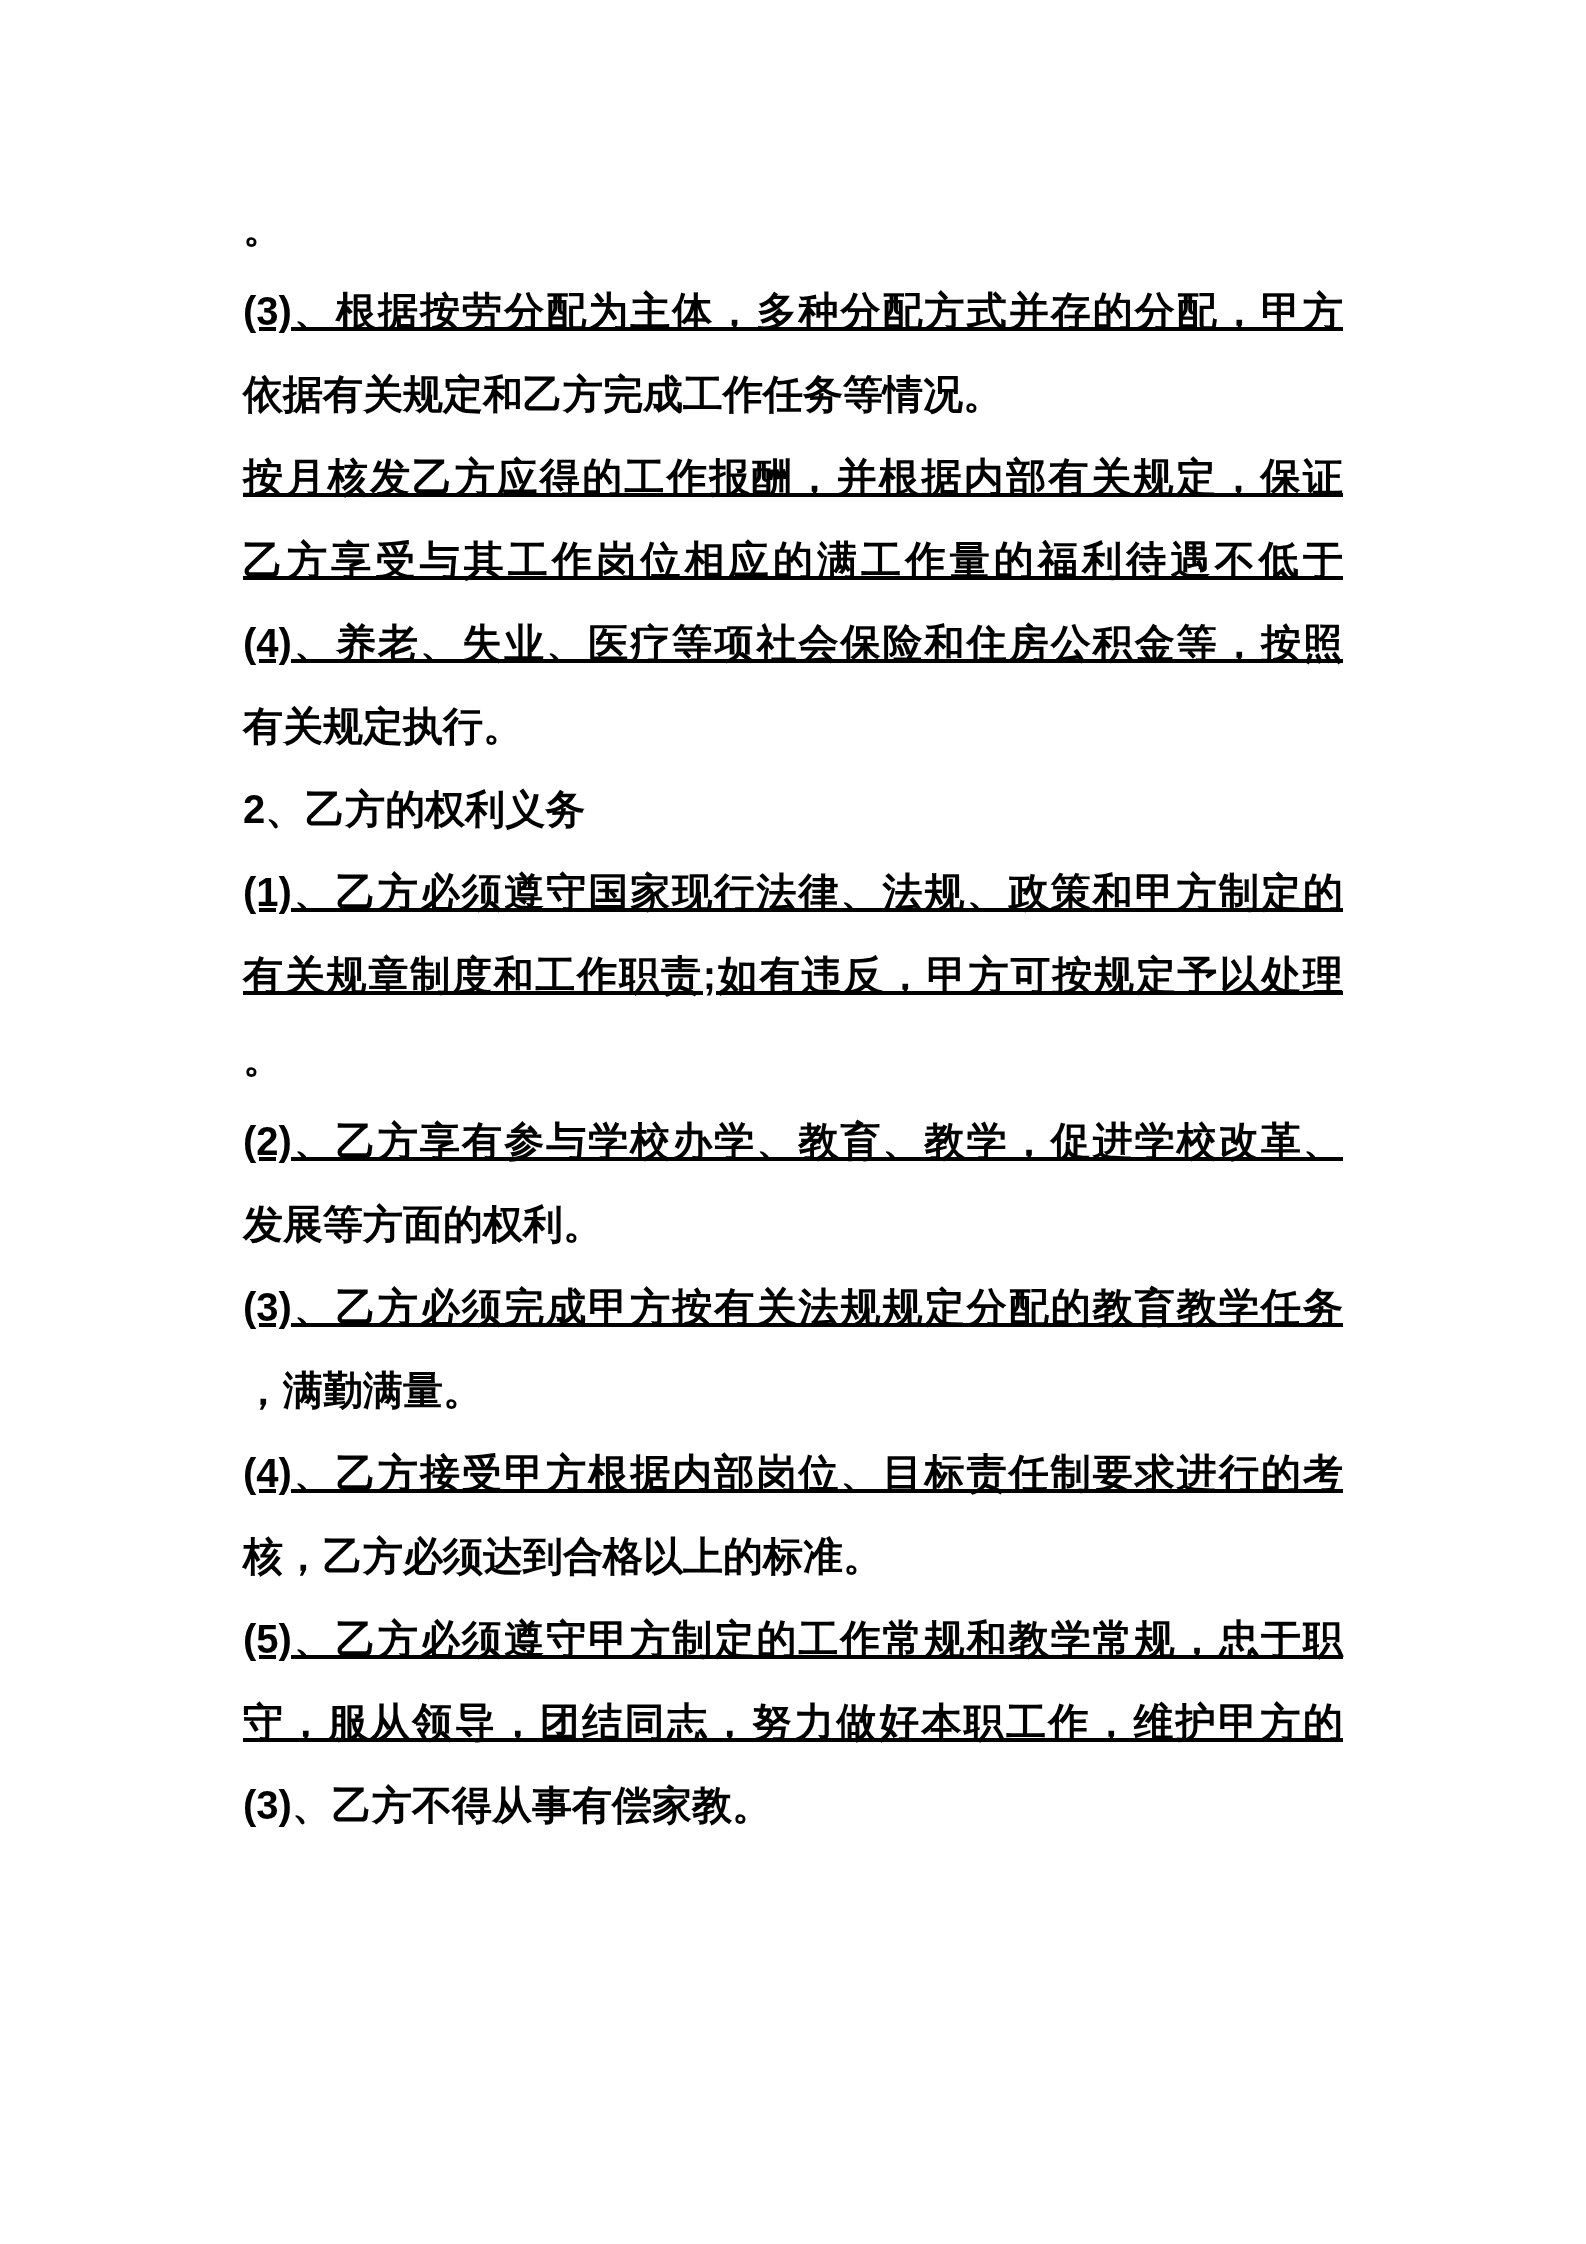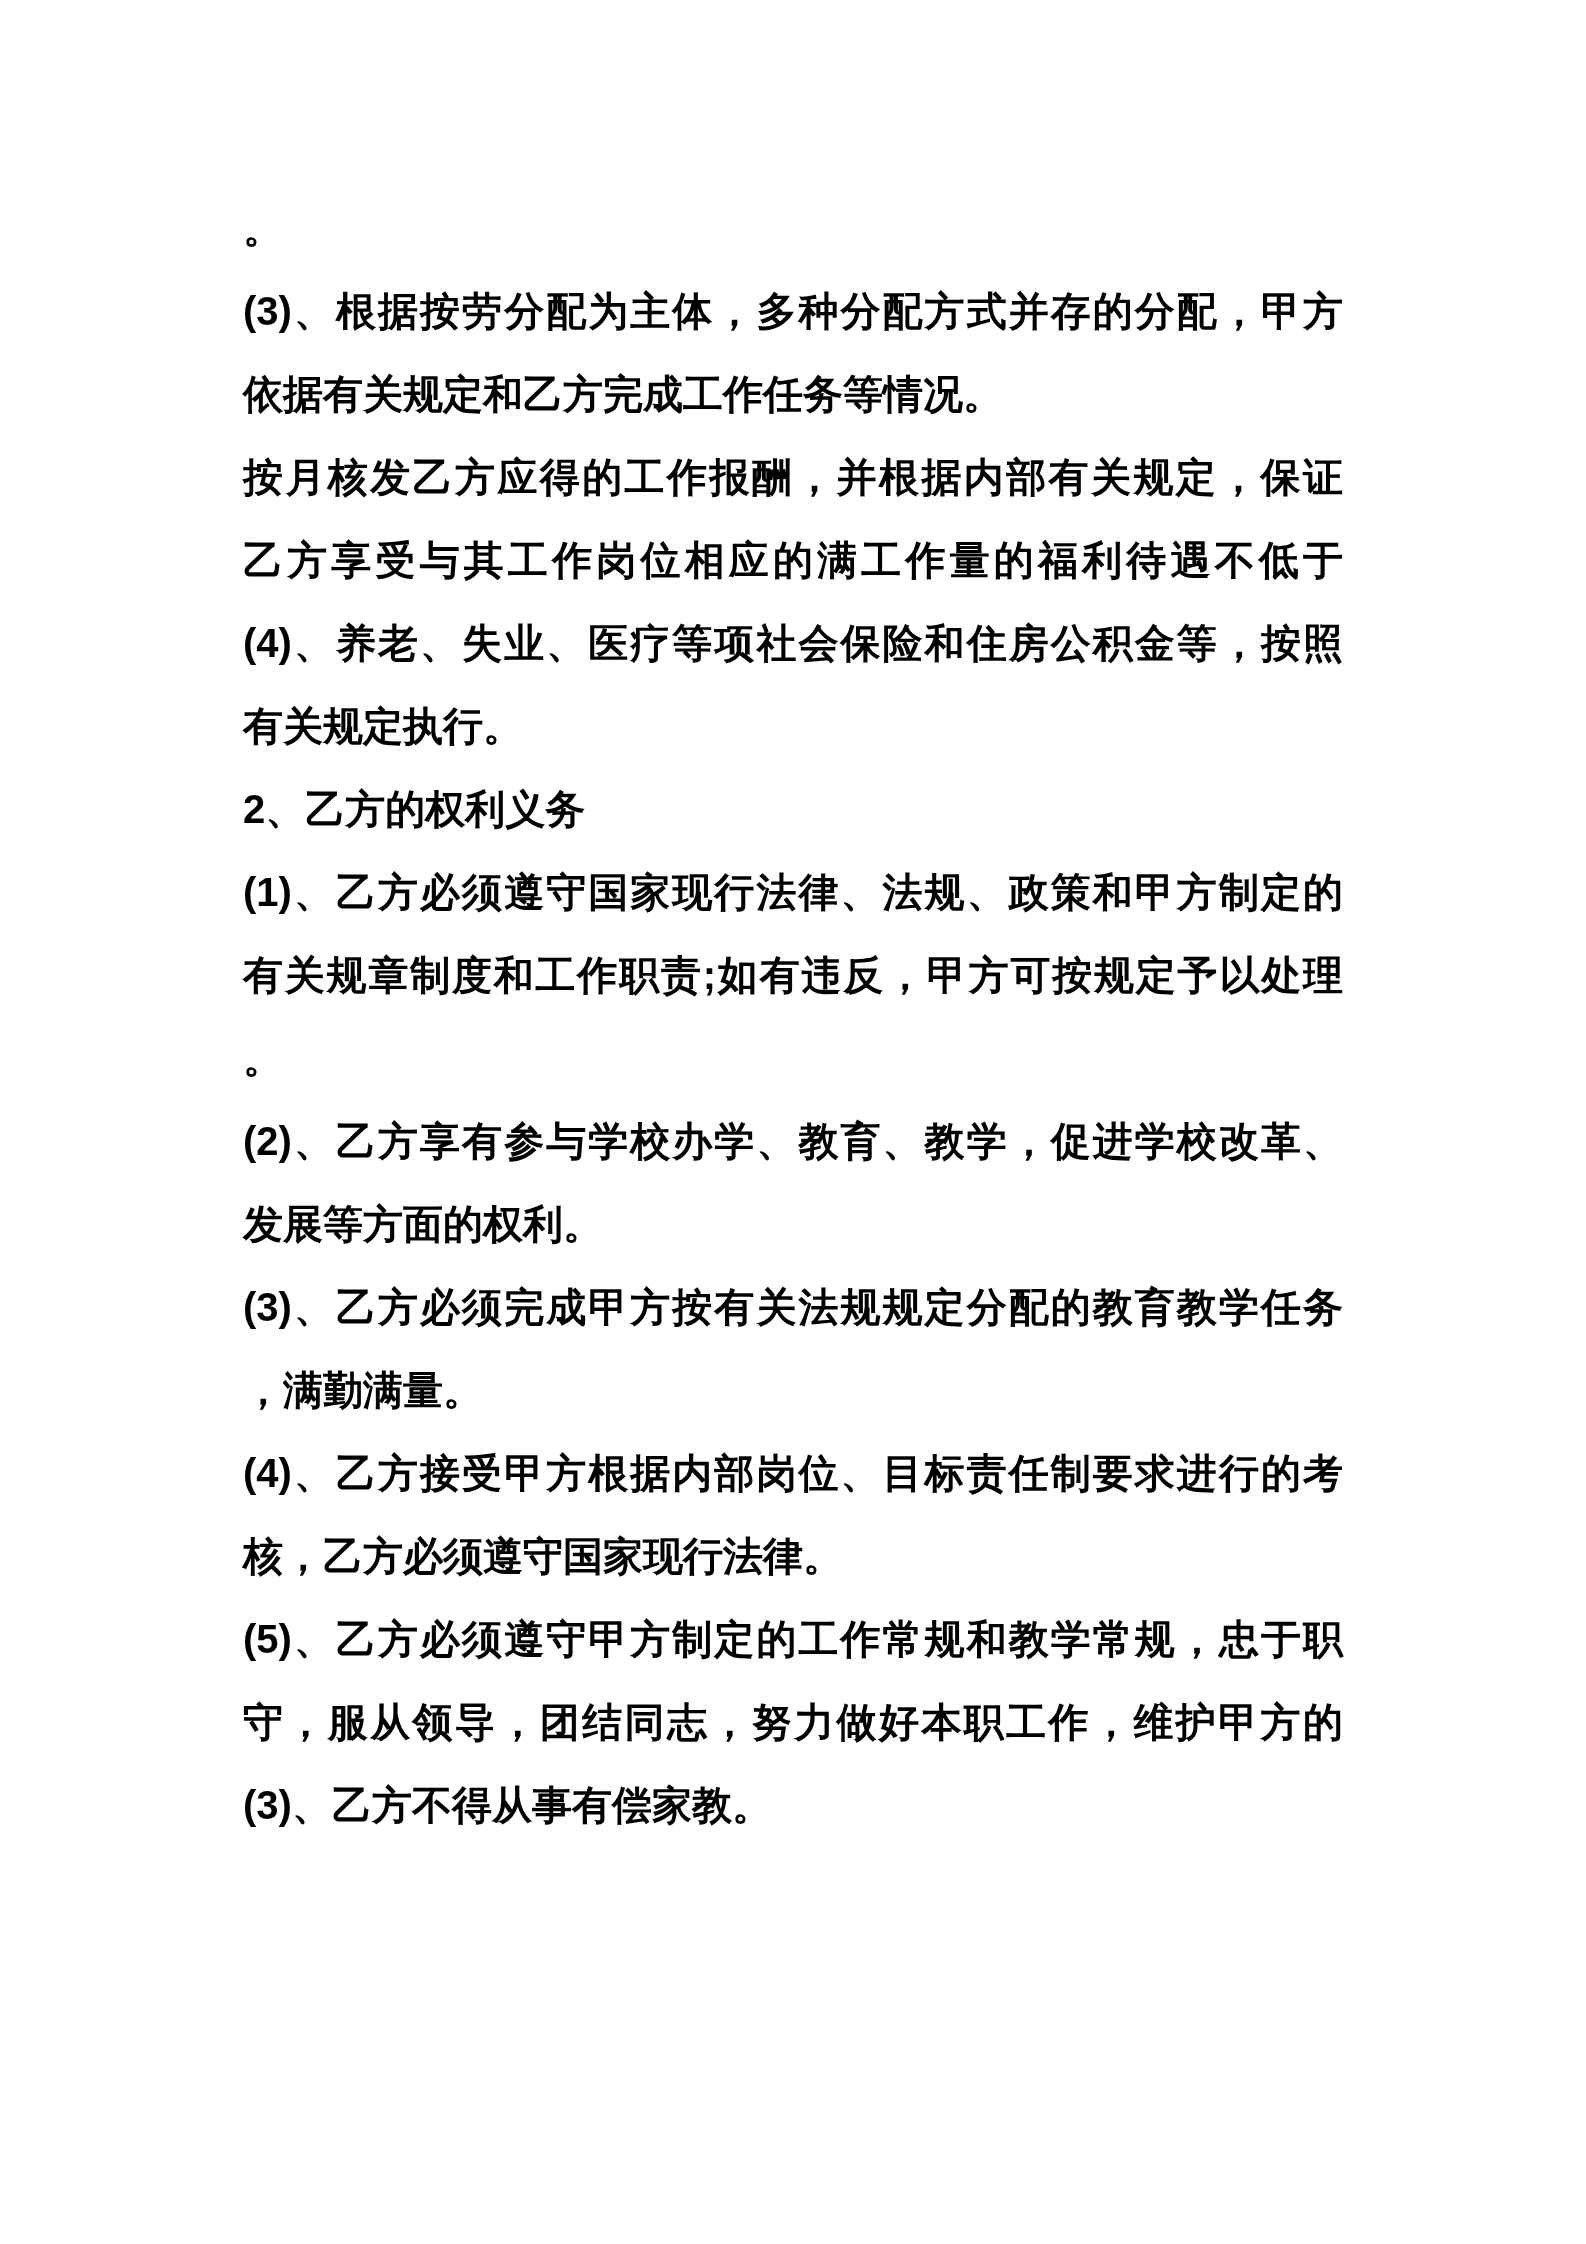--- a/index.html
+++ b/index.html
@@ -32,20 +32,21 @@
     font-size: 40px;
     font-weight: 700;
     line-height: 83px;
     color: #000000;
     white-space: nowrap;
     text-align: left;
   }
   .line.full {
     text-align: justify;
     text-align-last: justify;
+    text-decoration: underline;
     -moz-text-align-last: justify;
   }
 </style>
 </head>
 <body>
 
 <div class="page">
   <div class="content">
     <div class="line">。</div>
     <div class="line full">(3)、根据按劳分配为主体，多种分配方式并存的分配，甲方</div>
@@ -56,18 +57,18 @@
     <div class="line">有关规定执行。</div>
     <div class="line">2、乙方的权利义务</div>
     <div class="line full">(1)、乙方必须遵守国家现行法律、法规、政策和甲方制定的</div>
     <div class="line full">有关规章制度和工作职责;如有违反，甲方可按规定予以处理</div>
     <div class="line">。</div>
     <div class="line full">(2)、乙方享有参与学校办学、教育、教学，促进学校改革、</div>
     <div class="line">发展等方面的权利。</div>
     <div class="line full">(3)、乙方必须完成甲方按有关法规规定分配的教育教学任务</div>
     <div class="line">，满勤满量。</div>
     <div class="line full">(4)、乙方接受甲方根据内部岗位、目标责任制要求进行的考</div>
-    <div class="line">核，乙方必须遵守国家现行法律。</div>
+    <div class="line">核，乙方必须达到合格以上的标准。</div>
     <div class="line full">(5)、乙方必须遵守甲方制定的工作常规和教学常规，忠于职</div>
     <div class="line full">守，服从领导，团结同志，努力做好本职工作，维护甲方的</div>
     <div class="line">(3)、乙方不得从事有偿家教。</div>
   </div>
 </div>
 
 </body></html>

